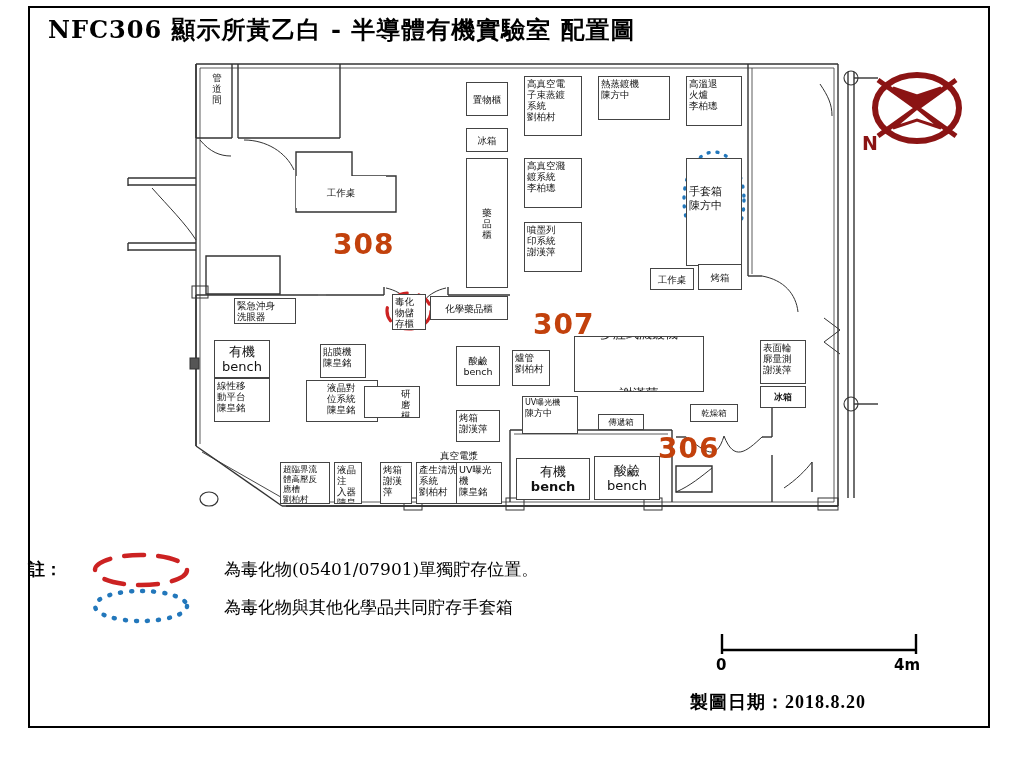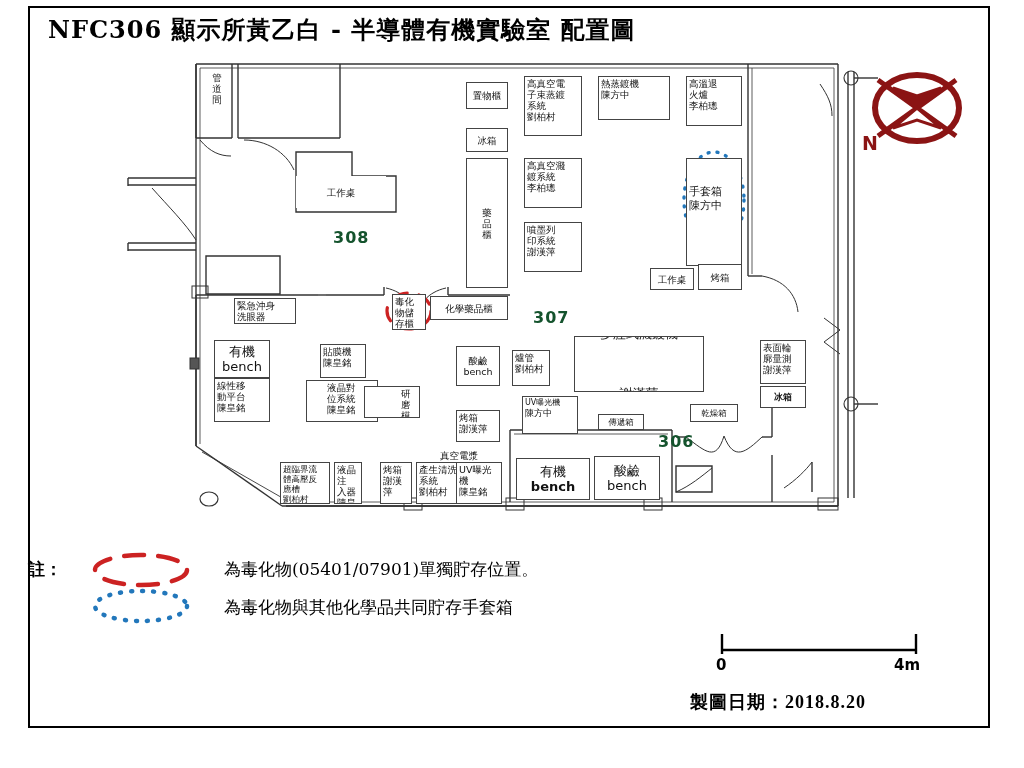--- a/index.html
+++ b/index.html
@@ -11,21 +11,21 @@
     letter-spacing:1px;white-space:nowrap;}
   
   #plan{position:absolute;left:0;top:0;width:1024px;height:768px;pointer-events:none;}
   
   .box{position:absolute;box-sizing:border-box;border:1px solid #444;background:#fff;
        font-family:"DejaVu Sans","Liberation Sans",sans-serif;font-size:9.5px;line-height:11px;
        color:#111;padding:1px 2px;overflow:hidden;}
   .box.c{display:flex;align-items:center;justify-content:center;text-align:center;}
   .nb{position:absolute;font-size:9.5px;line-height:11px;color:#111;background:transparent;}
   .roomnum{position:absolute;font-family:"DejaVu Sans","Liberation Sans",sans-serif;
-     font-weight:bold;font-size:16px;color:#14532d;letter-spacing:1px;}
+     font-weight:bold;font-size:28px;color:#c2410c;letter-spacing:1px;}
   .benchlbl{font-size:13px;line-height:15px;}
   .big{font-size:13px;line-height:16px;}
   
   .note-label{position:absolute;left:28px;top:558px;font-family:"DejaVu Serif","Liberation Serif",serif;
      font-weight:bold;font-size:17px;}
   .note-text{position:absolute;font-family:"DejaVu Serif","Liberation Serif",serif;
      font-size:17px;white-space:nowrap;}
   .scale-lbl{position:absolute;font-family:"DejaVu Sans","Liberation Sans",sans-serif;font-size:15px;font-weight:bold;}
   .date{position:absolute;left:690px;top:690px;font-family:Liberation Serif, serif;
      font-weight:bold;font-size:18px;white-space:nowrap;letter-spacing:1px;}
@@ -170,21 +170,21 @@
   <div class="nb" style="left:206px;top:72px;width:22px;text-align:center;">
     <div>管</div>
       <div>道</div>
       <div>間</div>
   </div>
 
   <div class="box c" style="left:296px;top:176px;width:90px;height:32px;border:none;">
     <span>工作桌</span>
   </div>
 
-  <div class="box c" style="left:466px;top:82px;width:42px;height:27px;">
+  <div class="box c" style="left:466px;top:82px;width:42px;height:34px;">
     <span>置物櫃</span>
   </div>
   <div class="box c" style="left:466px;top:128px;width:42px;height:24px;">
     <span>冰箱</span>
   </div>
   <div class="box c" style="left:466px;top:158px;width:42px;height:130px;flex-direction:column;">
     <span>藥</span>
       <span>品</span>
       <span>櫃</span>
   </div>

